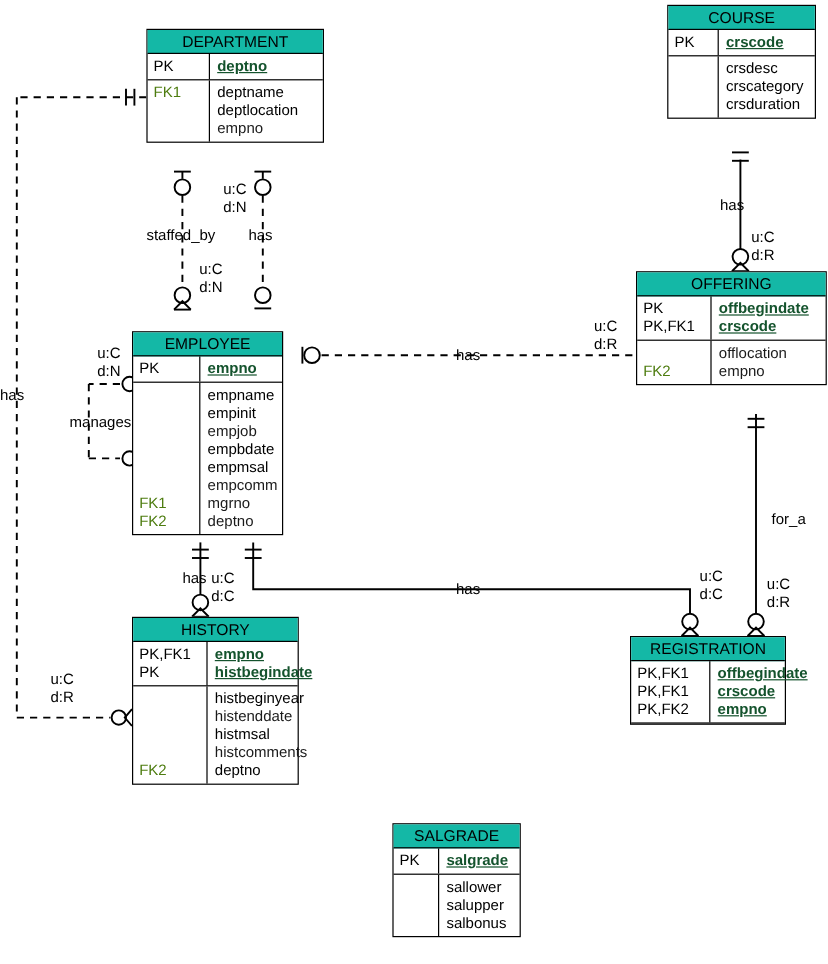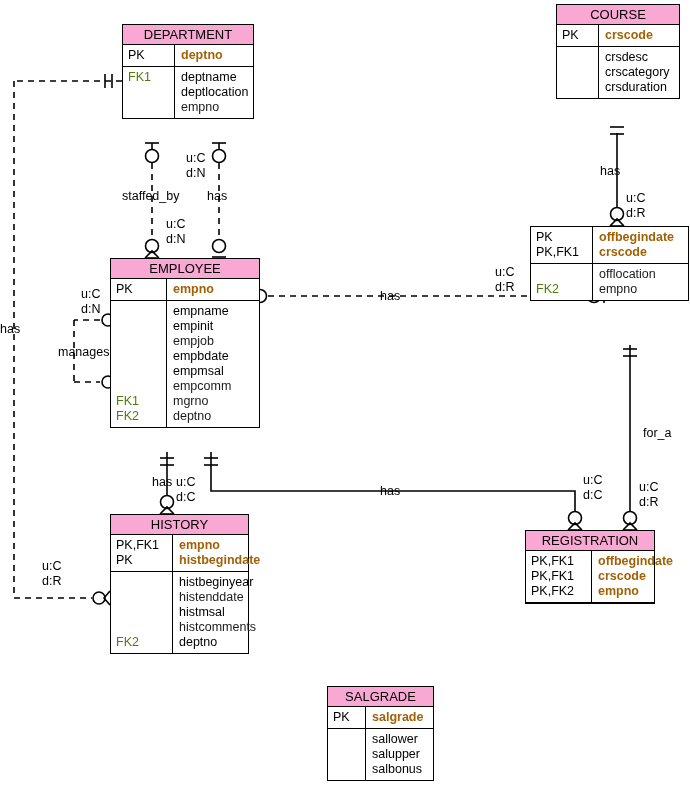--- a/index.html
+++ b/index.html
@@ -3,30 +3,30 @@
 <meta charset="utf-8">
 <style>
   html,body{margin:0;padding:0;background:#ffffff;}
   body{width:690px;height:803px;position:relative;
        font-family:"Liberation Sans","DejaVu Sans",sans-serif;
        -webkit-font-smoothing:none;}
   #canvas{position:absolute;left:0;top:0;width:690px;height:803px;}
   svg.wires{position:absolute;left:0;top:0;width:690px;height:803px;overflow:visible;}
 
   .entity{position:absolute;border:1px solid #000;background:#fff;box-sizing:border-box;}
-  .ent-title{background:#f9a8d4;border-bottom:1px solid #000;text-align:center;
+  .ent-title{background:#14b8a6;border-bottom:1px solid #000;text-align:center;
              font-size:13px;color:#000;line-height:19px;height:20px;box-sizing:border-box;}
   .ent-sec{display:flex;box-sizing:border-box;}
   .ent-sec.keys{border-bottom:1px solid #000;}
   .col-key{width:52px;flex:0 0 52px;border-right:1px solid #000;box-sizing:border-box;
            padding:3px 0 3px 5px;}
   .col-attr{flex:1 1 auto;box-sizing:border-box;padding:3px 0 3px 6px;}
   .row{font-size:12.5px;line-height:15px;color:#1a1a1a;white-space:nowrap;}
   .row.b{font-weight:normal;color:#000;}
-  .row.u{font-weight:bold;color:#a16207;}
+  .row.u{text-decoration:underline;font-weight:bold;color:#14532d;}
   .row.sp{visibility:hidden;}
   .keycell{font-size:12.5px;line-height:15px;color:#4d7c0f;white-space:nowrap;}
   .keycell.b{font-weight:normal;color:#000;}
 
   .lbl{position:absolute;font-size:12.5px;line-height:13px;color:#000;white-space:nowrap;}
 </style>
 </head>
 <body>
 
 <div id="canvas">
@@ -153,21 +153,21 @@
       </g>
       <g stroke-dasharray="none">
         <circle cx="167" cy="502" r="6.5" fill="#fff"></circle>
         <path d="M160,514 L167,507 L174,514"></path>
         <path d="M160,514 L174,514"></path>
       </g>
 
     </g>
   </svg>
 
-  <div class="entity" style="left:122px;top:24px;width:132px;">
+  <div class="entity" style="left:122px;top:24px;width:148px;">
     <div class="ent-title">DEPARTMENT</div>
     <div class="ent-sec keys">
       <div class="col-key">
         <div class="keycell b">PK</div>
       </div>
       <div class="col-attr">
         <div class="row u">deptno</div>
       </div>
     </div>
     <div class="ent-sec">
@@ -200,20 +200,21 @@
       </div>
       <div class="col-attr">
         <div class="row b">crsdesc</div>
         <div class="row b">crscategory</div>
         <div class="row b">crsduration</div>
       </div>
     </div>
   </div>
 
   <div class="entity" style="left:530px;top:226px;width:159px;">
+    <div class="ent-title">OFFERING</div>
     <div class="ent-sec keys">
       <div class="col-key" style="width:62px;flex:0 0 62px;">
         <div class="keycell b">PK</div>
         <div class="keycell b">PK,FK1</div>
       </div>
       <div class="col-attr">
         <div class="row u">offbegindate</div>
         <div class="row u">crscode</div>
       </div>
     </div>
@@ -222,21 +223,21 @@
         <div class="keycell sp row">.</div>
         <div class="keycell">FK2</div>
       </div>
       <div class="col-attr">
         <div class="row">offlocation</div>
         <div class="row">empno</div>
       </div>
     </div>
   </div>
 
-  <div class="entity" style="left:110px;top:258px;width:150px;">
+  <div class="entity" style="left:110px;top:276px;width:126px;">
     <div class="ent-title">EMPLOYEE</div>
     <div class="ent-sec keys">
       <div class="col-key" style="width:56px;flex:0 0 56px;">
         <div class="keycell b">PK</div>
       </div>
       <div class="col-attr">
         <div class="row u">empno</div>
       </div>
     </div>
     <div class="ent-sec">

